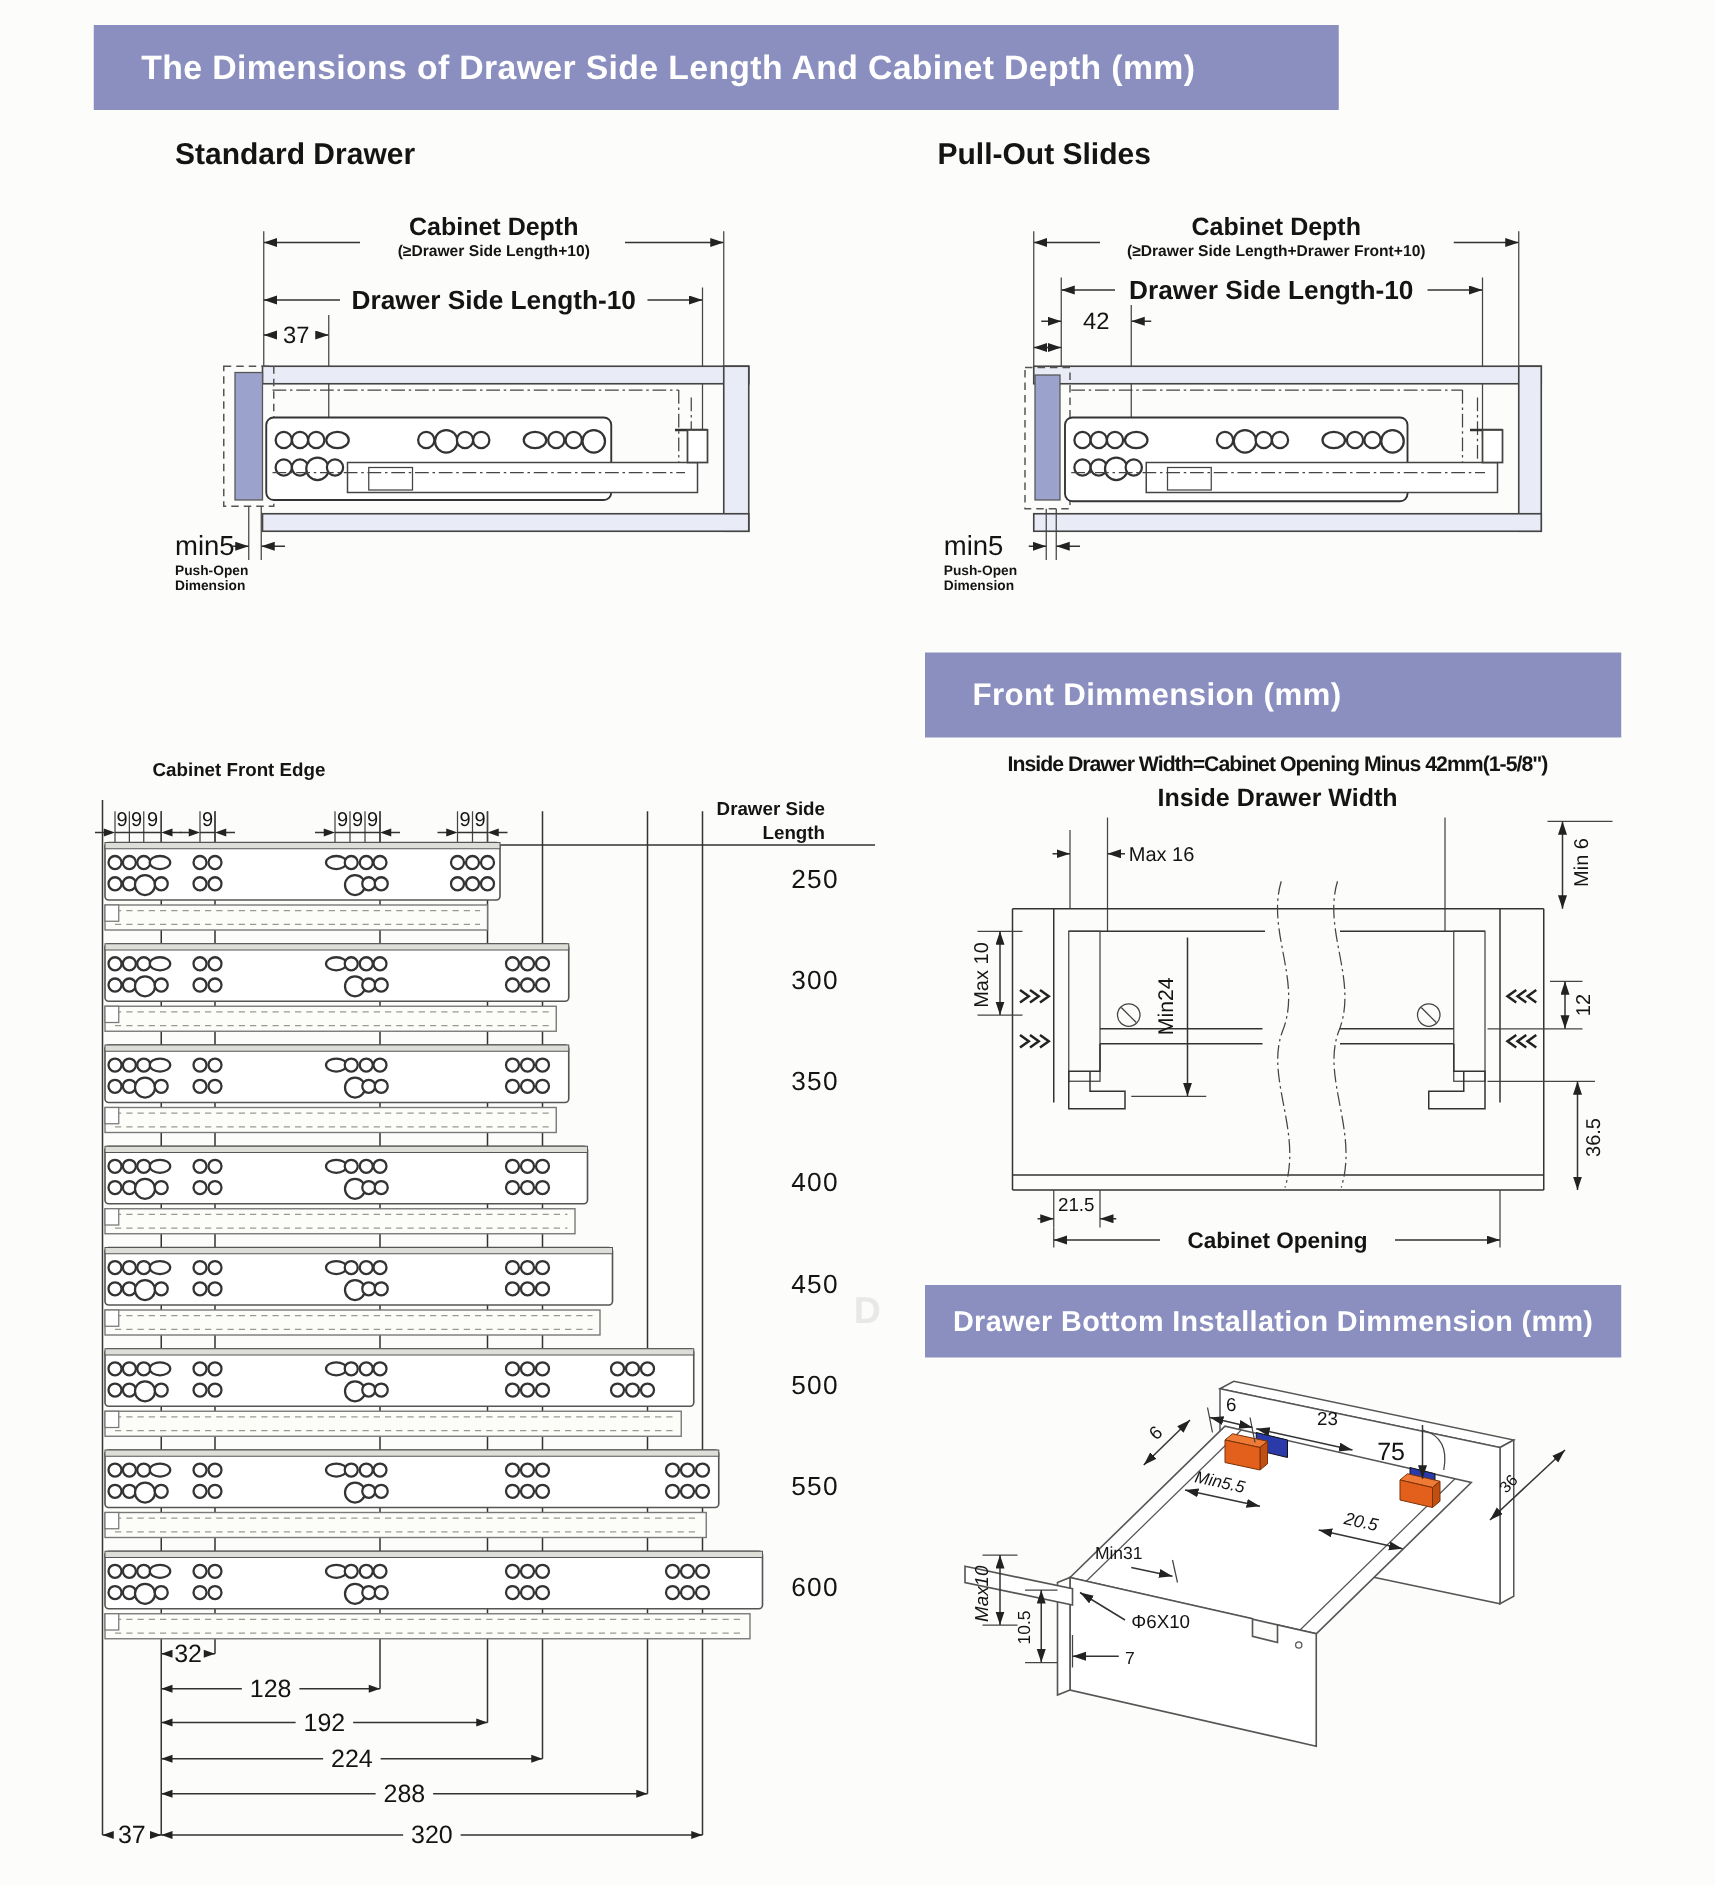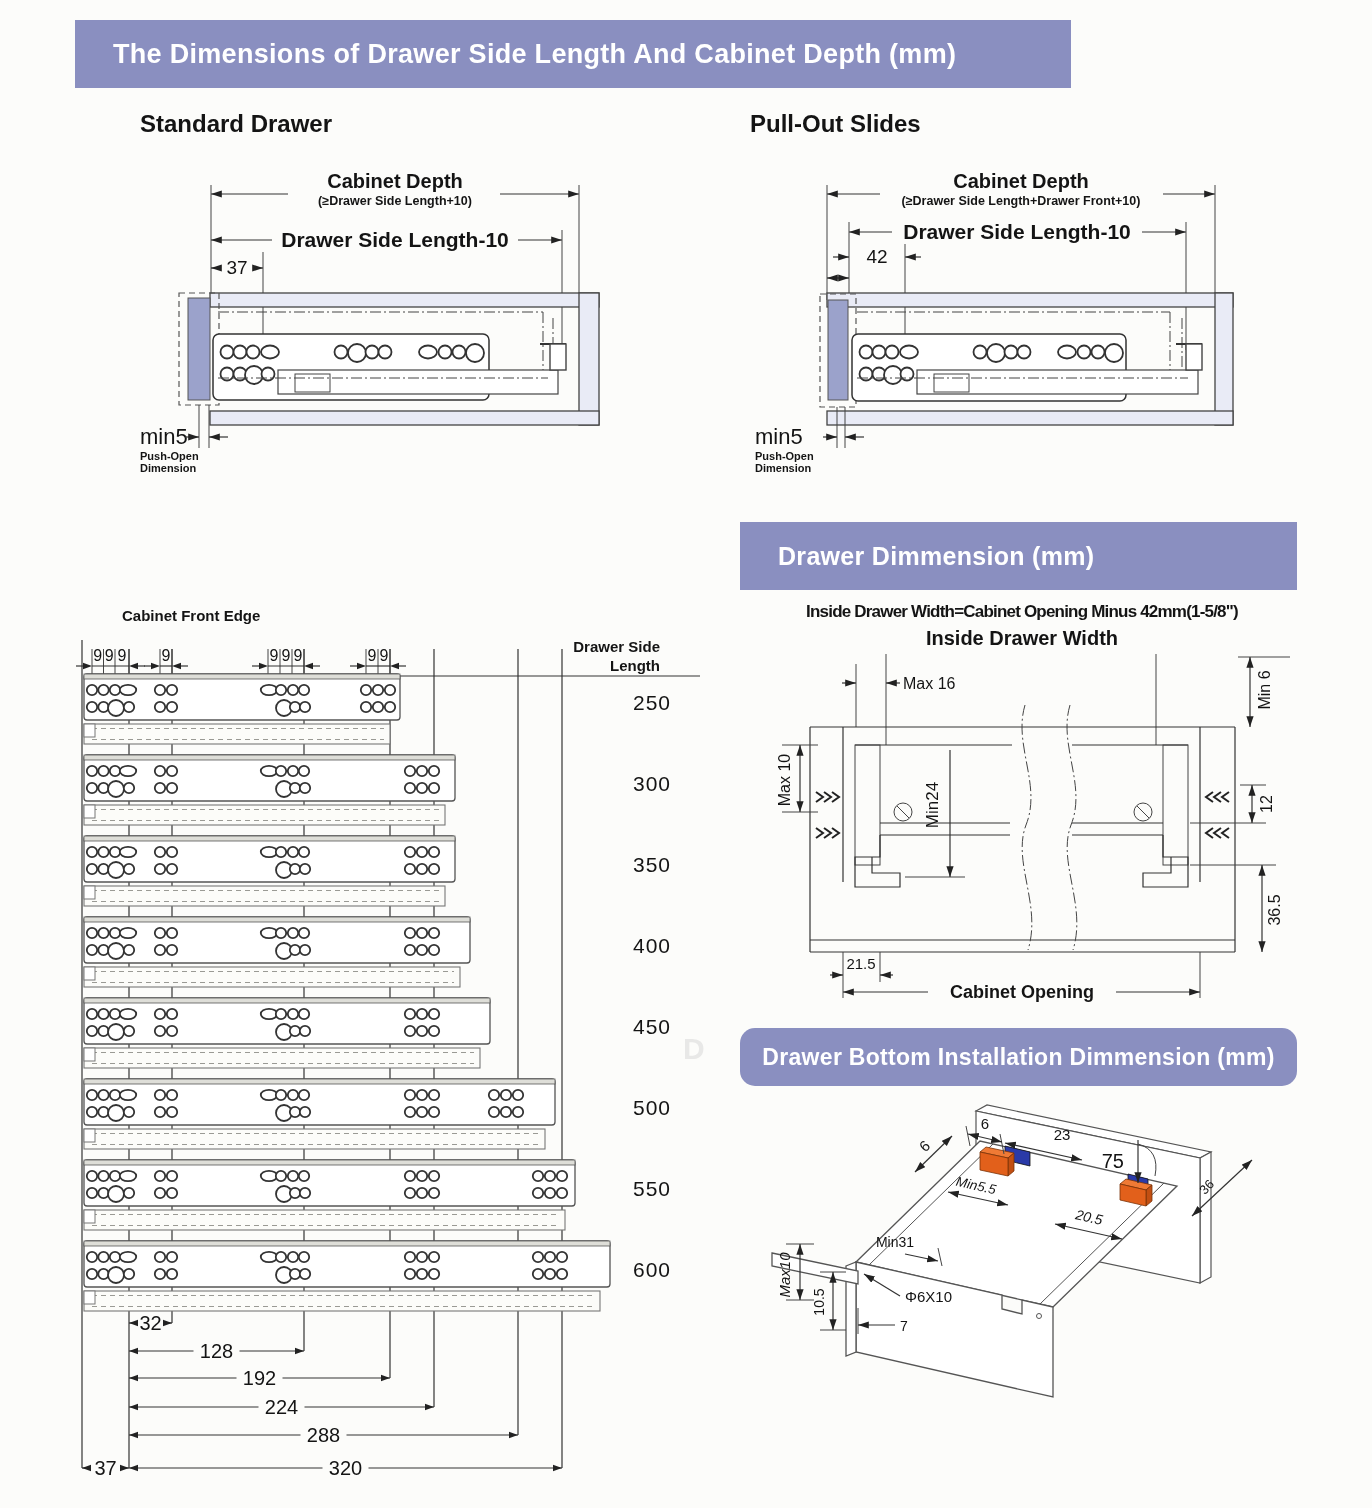--- a/index.html
+++ b/index.html
@@ -186,21 +186,21 @@
       <text x="755" y="460" font-size="11" class="bld">Push-Open</text>
       <text x="755" y="472" font-size="11" class="bld">Dimension</text>
       <line class="thin" x1="837" y1="407" x2="837" y2="448"></line>
       <line class="thin" x1="845" y1="407" x2="845" y2="448"></line>
       <line class="ln" x1="823" y1="437" x2="837" y2="437" marker-end="url(#ar)"></line>
       <line class="ln" x1="845" y1="437" x2="864" y2="437" marker-start="url(#ar)"></line>
     </g>
   </svg>
 
   <div class="banner mid" style="left:740px;top:522px;width:557px;height:68px;">
-    <span>Drawer Dimmension (mm)</span>
+    <span>Front Dimmension (mm)</span>
   </div>
 
   <svg id="holes-svg" style="left:70px;top:598px;" width="650" height="910" viewBox="70 598 650 910">
     <text x="122" y="621" font-size="15" class="bld">Cabinet Front Edge</text>
     <text x="660" y="652" font-size="15" class="bld" text-anchor="end">Drawer Side</text>
     <text x="660" y="671" font-size="15" class="bld" text-anchor="end">Length</text>
     <g>
       <line class="ln" x1="400" y1="676" x2="700" y2="676"></line>
       <line class="ln" x1="82" y1="640" x2="82" y2="1468"></line>
       <line class="ln" x1="129" y1="649" x2="129" y2="1468"></line>
@@ -676,21 +676,21 @@
     </g>
     <g>
       <line class="thin" x1="1200" y1="952" x2="1200" y2="998"></line>
       <line class="thin" x1="843" y1="982" x2="843" y2="998"></line>
       <line class="ln" x1="843" y1="992" x2="928" y2="992" marker-start="url(#ar)"></line>
       <line class="ln" x1="1116" y1="992" x2="1200" y2="992" marker-end="url(#ar)"></line>
       <text x="1022" y="998" font-size="18" class="bld" text-anchor="middle">Cabinet Opening</text>
     </g>
   </svg>
 
-  <div class="banner small" style="left:740px;top:1028px;width:557px;height:58px;border-radius:15px;">
+  <div class="banner small" style="left:740px;top:1028px;width:557px;height:58px;">
     <span>Drawer Bottom Installation Dimmension (mm)</span>
   </div>
 
   <svg style="left:755px;top:1088px;" width="545" height="420" viewBox="755 1088 545 420">
     <g fill="#fff" stroke="#555" stroke-width="1.2">
       <polygon points="976,1111 987,1105 1211,1152 1200,1158"></polygon>
       <polygon points="1200,1158 1211,1152 1211,1277 1200,1283"></polygon>
       <polygon points="976,1111 1200,1158 1200,1283 976,1236"></polygon>
     </g>
     <g fill="#fff" stroke="#555" stroke-width="1.3">

